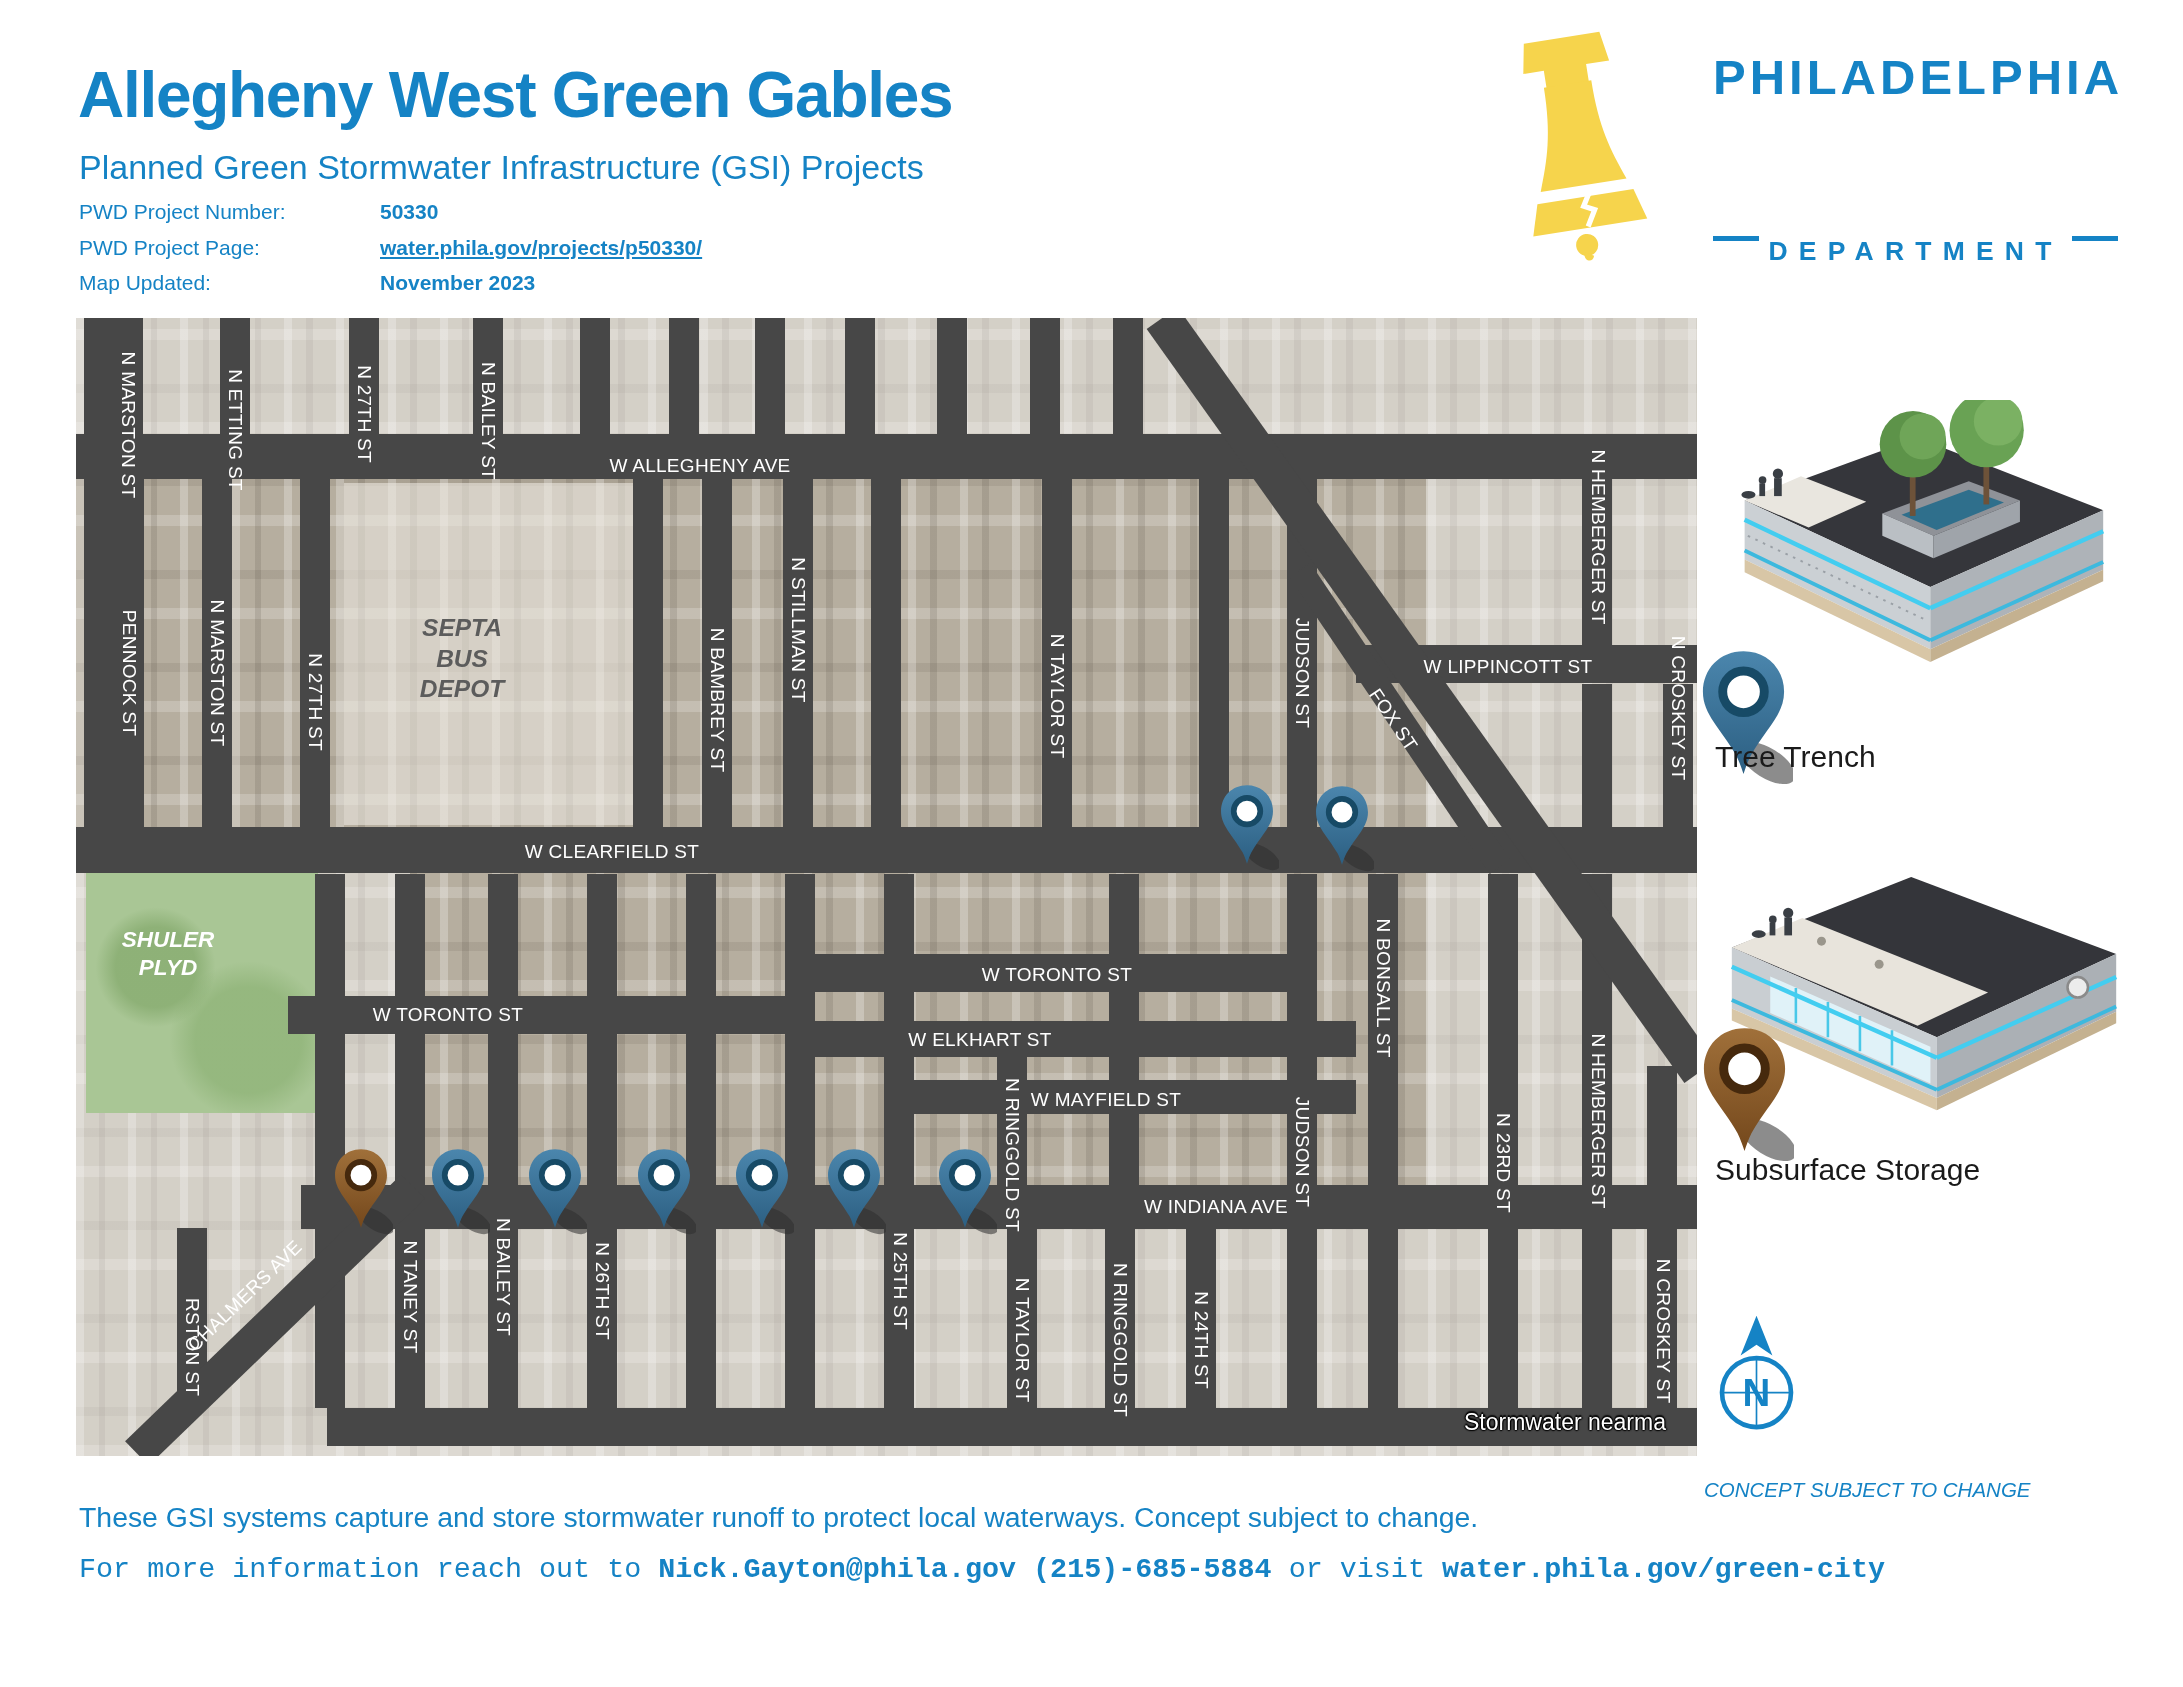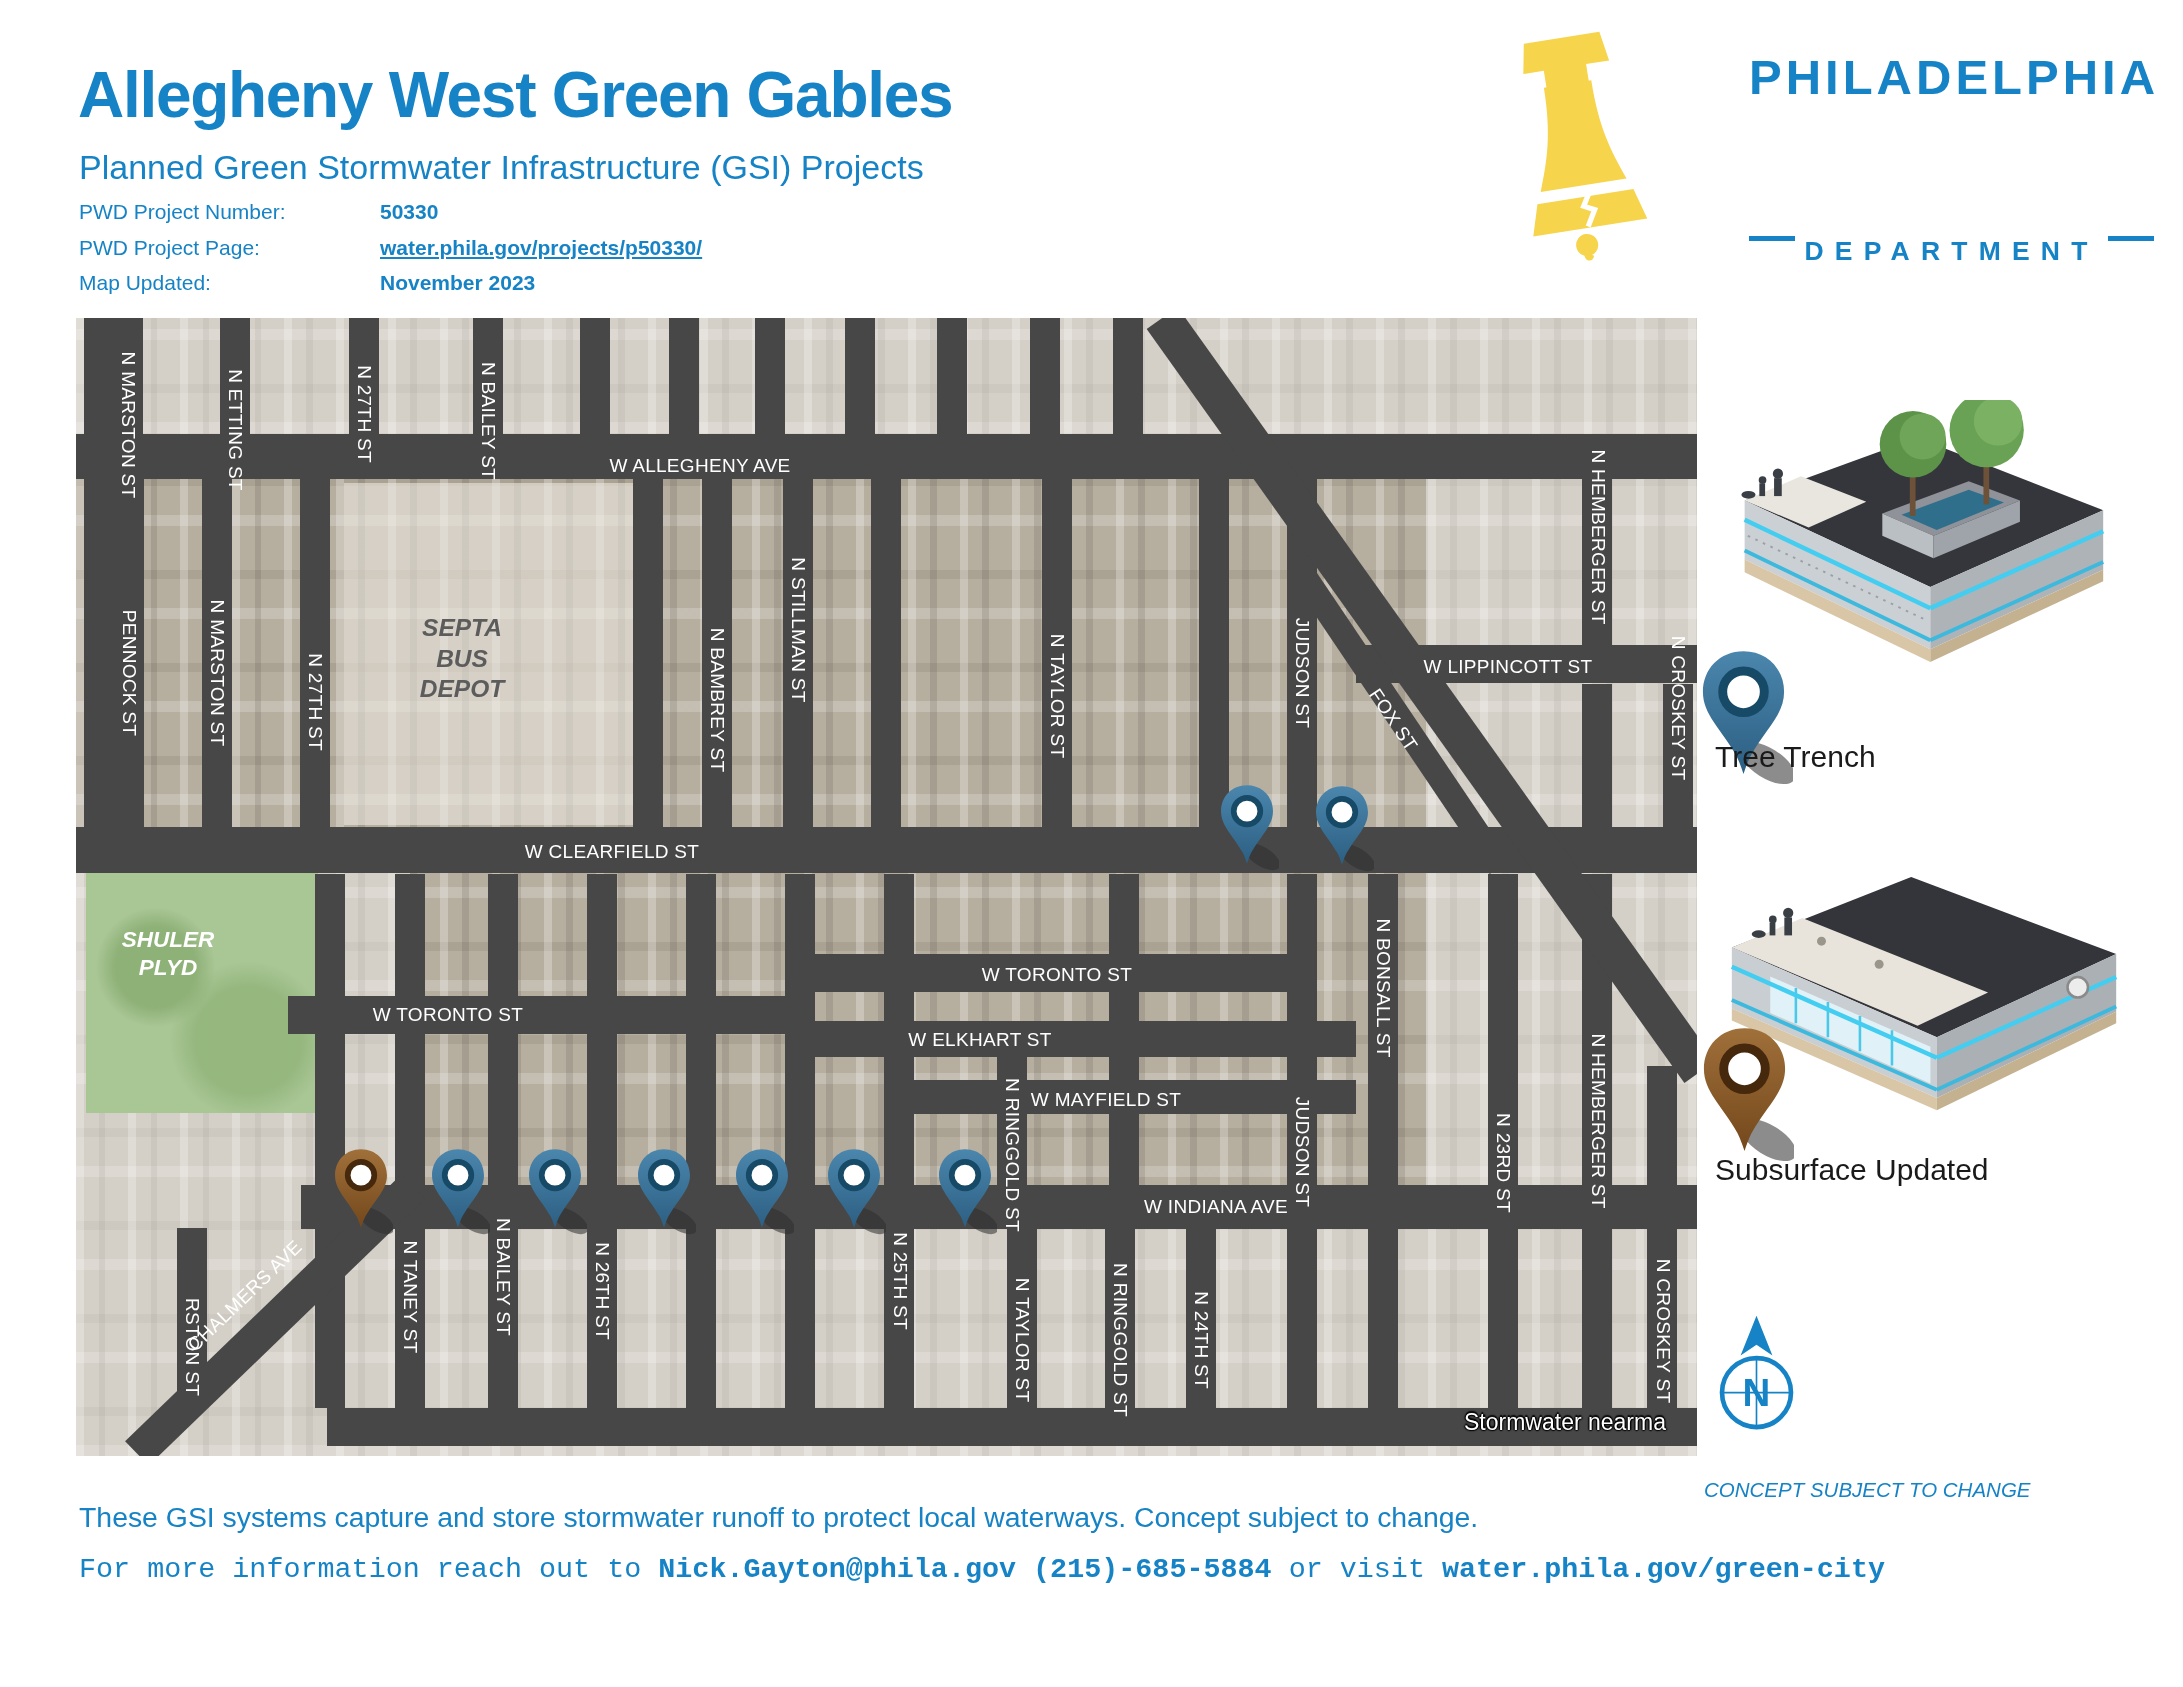--- a/index.html
+++ b/index.html
@@ -83,21 +83,21 @@
       <path d="M78,20 L196,20 L204,66 L168,66 L168,94 L102,94 L102,66 L70,66 Z"></path>
       <path d="M98,92 C98,165 86,202 68,250 L202,250 C184,202 172,165 172,92 Z"></path>
       <path d="M60,268 L210,268 L224,316 L46,316 Z"></path>
       <circle cx="126" cy="342" r="17"></circle>
       <path d="M120,352 c-4,14 10,20 14,8 z"></path>
     </g>
     <path d="M142,262 l-12,20 16,8 -14,24" stroke="#ffffff" stroke-width="8" fill="none" transform="rotate(-9 135 180)"></path>
   </svg>
 </div>
 
-<div class="abs logo-text" style="height:265px;margin-left:36px;">
+<div class="abs logo-text" style="height:265px;">
   <div class="logo-l1">PHILADELPHIA</div>
   <div class="logo-l3">
     <span class="dash"></span>
     <span class="dep">DEPARTMENT</span>
     <span class="dash"></span>
   </div>
 </div>
 
 <div class="abs" id="map">
 
@@ -398,21 +398,21 @@
     <defs>
         <linearGradient id="pgls" x1="0" y1="0" x2="0" y2="1">
       <stop offset="0" stop-color="#a0703a"></stop>
           <stop offset="1" stop-color="#74481c"></stop>
     </linearGradient>
       </defs>
     <ellipse cx="74" cy="118" rx="32" ry="15" fill="rgba(45,45,45,.55)" transform="rotate(32 74 118)"></ellipse>
     <path d="M50,5 C26,5 9,23 9,46 C9,69 27,83 43,111 C46,117 48,123 50,129 C52,123 54,117 57,111 C73,83 91,69 91,46 C91,23 74,5 50,5 Z" fill="url(#pgls)"></path>
     <circle cx="50" cy="46" r="21" fill="#fff" stroke="#46290d" stroke-width="9"></circle>
   </svg></div>
-<div class="abs legend-label" style="left:1715px;top:1153px;">Subsurface Updated</div>
+<div class="abs legend-label" style="left:1715px;top:1153px;">Subsurface Storage</div>
 
 <div class="abs" style="left:1710px;top:1313px;width:93px;height:126px;">
   <svg width="93" height="126" viewBox="0 0 140 190">
     <circle cx="70" cy="120" r="52" fill="none" stroke="var(--brand-blue)" stroke-width="7"></circle>
     <line x1="70" y1="66" x2="70" y2="174" stroke="var(--brand-blue)" stroke-width="2.5"></line>
     <line x1="16" y1="120" x2="124" y2="120" stroke="var(--brand-blue)" stroke-width="2.5"></line>
     <polygon points="70,4 94,64 70,48 46,64" fill="var(--brand-blue)"></polygon>
     <text x="70" y="140" text-anchor="middle" font-family="Liberation Sans, sans-serif" font-size="58" font-weight="bold" fill="var(--brand-blue)">N</text>
   </svg>
 </div>

